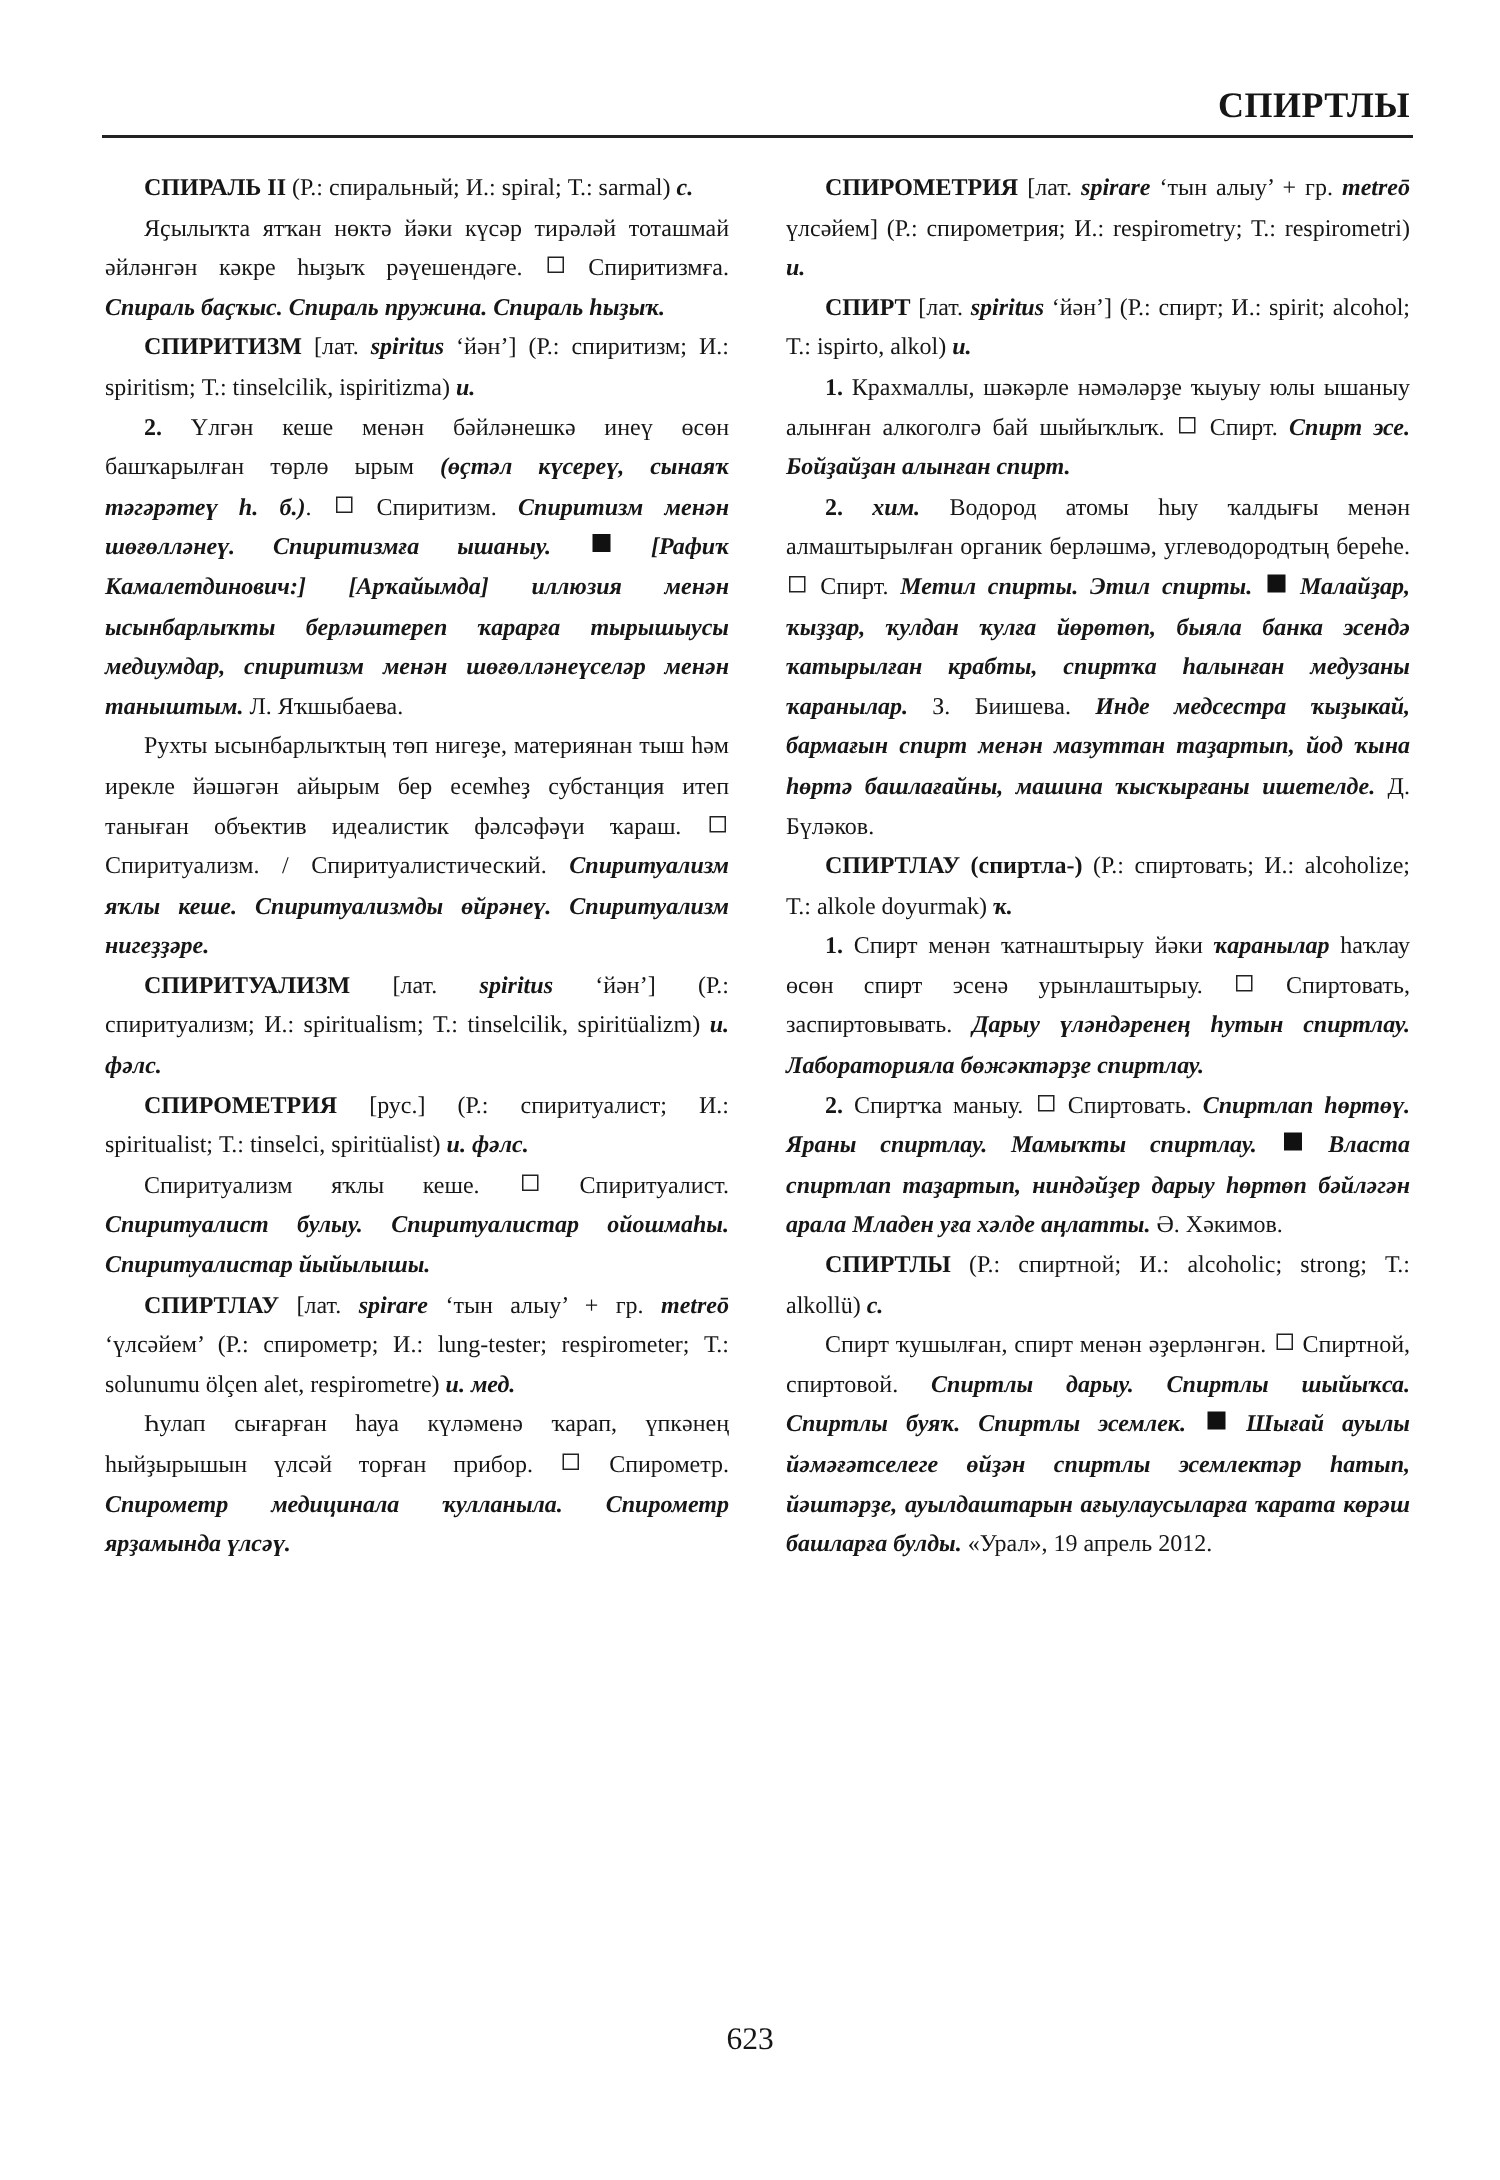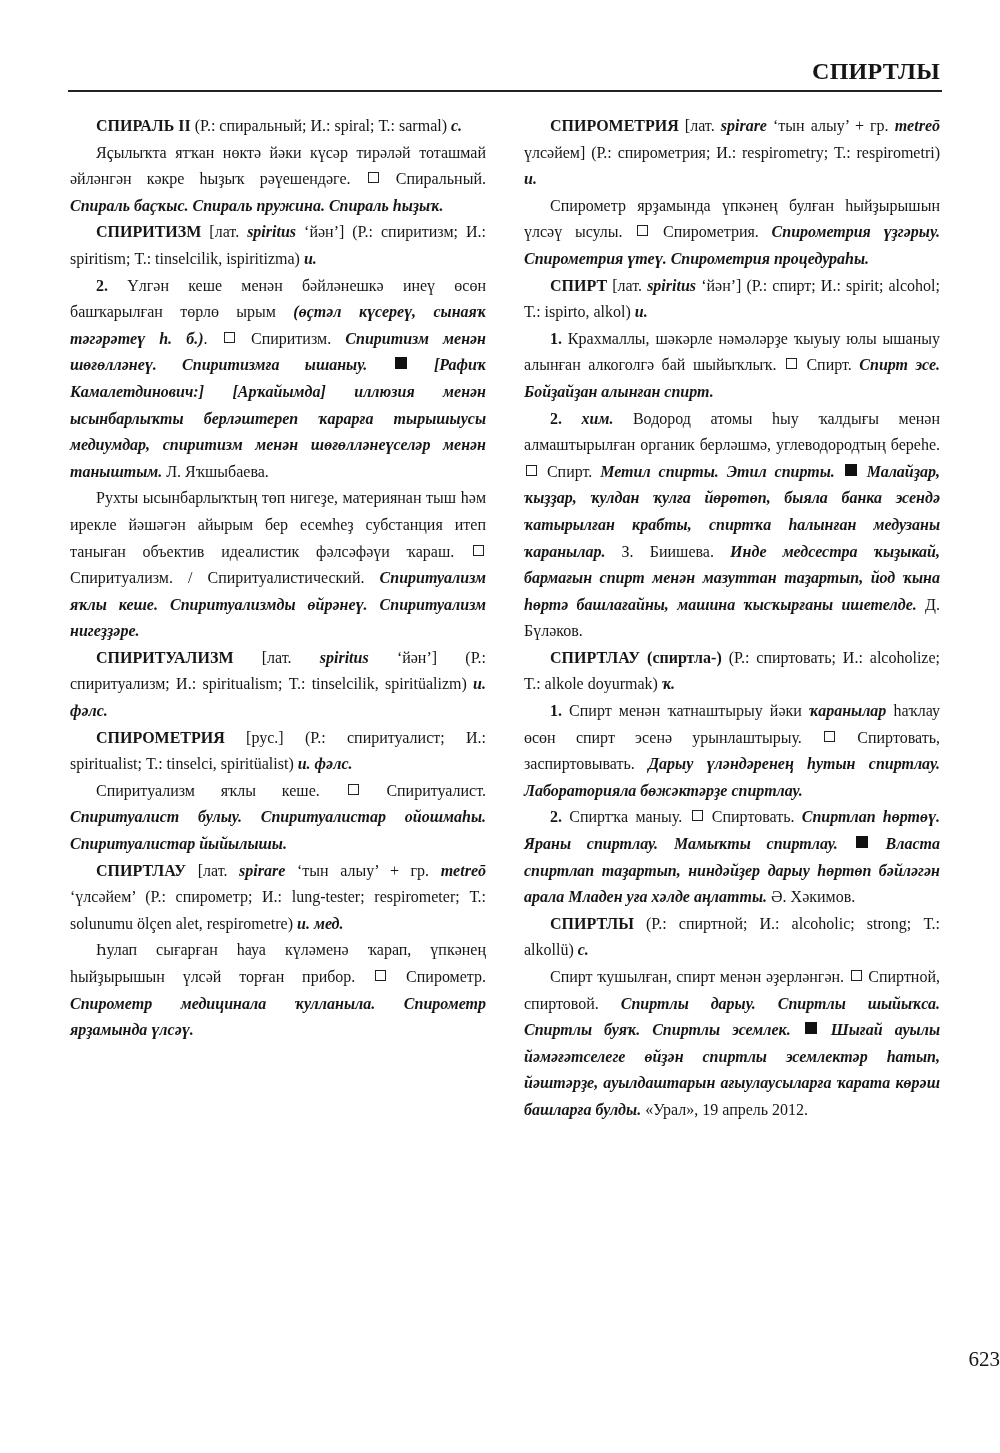--- a/index.html
+++ b/index.html
@@ -31,45 +31,44 @@
     display: inline-block; width: 11px; height: 11px;
     border: 1.3px solid #222; box-sizing: border-box;
     vertical-align: 1px; margin: 0 2px;
   }
   .bsq {
     display: inline-block; width: 12px; height: 12px;
     background: #111; vertical-align: 1px; margin: 0 2px;
   }
   .page-number {
     position: absolute; left: 0; right: 0; top: 1347px;
-    text-align: right; font-size: 21px;
+    text-align: center; font-size: 21px;
   }
 </style>
 </head>
 <body>
 
 <div>
   <div class="running-head">СПИРТЛЫ</div>
   <div class="head-rule"></div>
 
   <div class="col col-left">
       <p class="para"><span class="b">СПИРАЛЬ II</span><span> (Р.: спиральный; И.: spiral; Т.: sarmal) </span><span class="i">с.</span></p>
-      <p class="para"><span>Яҫылыҡта ятҡан нөктә йәки күсәр тирәләй тоташмай әйләнгән кәкре һыҙыҡ рәүешендәге. </span><span class="sq"></span><span> Спиральный. </span><span class="i">Спираль баҫҡыс. Спираль пружина. Спираль һыҙыҡ.</span></p>
+      <p class="para"><span>Яҫылыҡта ятҡан нөктә йәки күсәр тирәләй тоташмай әйләнгән кәкре һыҙыҡ рәүешендәге. </span><span class="sq"></span><span> Спиритизмға. </span><span class="i">Спираль баҫҡыс. Спираль пружина. Спираль һыҙыҡ.</span></p>
       <p class="para"><span class="b">СПИРИТИЗМ</span><span> [лат. </span><span class="i">spiritus</span><span> ‘йән’] (Р.: спиритизм; И.: spiritism; Т.: tinselcilik, ispiritizma) </span><span class="i">и.</span></p>
       <p class="para"><span class="b">2.</span><span> Үлгән кеше менән бәйләнешкә инеү өсөн башҡарылған төрлө ырым </span><span class="i">(өҫтәл күсереү, сынаяҡ тәгәрәтеү һ. б.)</span><span>. </span><span class="sq"></span><span> Спиритизм. </span><span class="i">Спиритизм менән шөғөлләнеү. Спиритизмға ышаныу. </span><span class="bsq"></span><span class="i"> [Рафиҡ Камалетдинович:] [Арҡайымда] иллюзия менән ысынбарлыҡты берләштереп ҡарарға тырышыусы медиумдар, спиритизм менән шөғөлләнеүселәр менән таныштым.</span><span> Л. Яҡшыбаева.</span></p>
       <p class="para"><span>Рухты ысынбарлыҡтың төп нигеҙе, материянан тыш һәм ирекле йәшәгән айырым бер есемһеҙ субстанция итеп таныған объектив идеалистик фәлсәфәүи ҡараш. </span><span class="sq"></span><span> Спиритуализм. / Спиритуалистический. </span><span class="i">Спиритуализм яҡлы кеше. Спиритуализмды өйрәнеү. Спиритуализм нигеҙҙәре.</span></p>
       <p class="para"><span class="b">СПИРИТУАЛИЗМ</span><span> [лат. </span><span class="i">spiritus</span><span> ‘йән’] (Р.: спиритуализм; И.: spiritualism; Т.: tinselcilik, spiritüalizm) </span><span class="i">и. фәлс.</span></p>
       <p class="para"><span class="b">СПИРОМЕТРИЯ</span><span> [рус.] (Р.: спиритуалист; И.: spiritualist; Т.: tinselci, spiritüalist) </span><span class="i">и. фәлс.</span></p>
       <p class="para"><span>Спиритуализм яҡлы кеше. </span><span class="sq"></span><span> Спиритуалист. </span><span class="i">Спиритуалист булыу. Спиритуалистар ойошмаһы. Спиритуалистар йыйылышы.</span></p>
       <p class="para"><span class="b">СПИРТЛАУ</span><span> [лат. </span><span class="i">spirare</span><span> ‘тын алыу’ + гр. </span><span class="i">metreō</span><span> ‘үлсәйем’ (Р.: спирометр; И.: lung-tester; respirometer; Т.: solunumu ölçen alet, respirometre) </span><span class="i">и. мед.</span></p>
       <p class="para"><span>Һулап сығарған һауа күләменә ҡарап, үпкәнең һыйҙырышын үлсәй торған прибор. </span><span class="sq"></span><span> Спирометр. </span><span class="i">Спирометр медицинала ҡулланыла. Спирометр ярҙамында үлсәү.</span></p>
     </div>
   <div class="col col-right">
       <p class="para"><span class="b">СПИРОМЕТРИЯ</span><span> [лат. </span><span class="i">spirare</span><span> ‘тын алыу’ + гр. </span><span class="i">metreō</span><span> үлсәйем] (Р.: спирометрия; И.: respirometry; Т.: respirometri) </span><span class="i">и.</span></p>
-      <p class="para"><span>Спирометр ярҙамында үпкәнең булған һыйҙырышын үлсәү ысулы. </span><span class="sq"></span><span> Спирометрия. </span><span class="i">Спирометрия үҙгәрыу. Спирометрия үтеү. Спирометрия процедураһы.</span></p>
       <p class="para"><span class="b">СПИРТ</span><span> [лат. </span><span class="i">spiritus</span><span> ‘йән’] (Р.: спирт; И.: spirit; alcohol; Т.: ispirto, alkol) </span><span class="i">и.</span></p>
       <p class="para"><span class="b">1.</span><span> Крахмаллы, шәкәрле нәмәләрҙе ҡыуыу юлы ышаныу алынған алкоголгә бай шыйыҡлыҡ. </span><span class="sq"></span><span> Спирт. </span><span class="i">Спирт эсе. Бойҙайҙан алынған спирт.</span></p>
       <p class="para"><span class="b">2.</span><span> </span><span class="i">хим.</span><span> Водород атомы һыу ҡалдығы менән алмаштырылған органик берләшмә, углеводородтың береһе. </span><span class="sq"></span><span> Спирт. </span><span class="i">Метил спирты. Этил спирты. </span><span class="bsq"></span><span class="i"> Малайҙар, ҡыҙҙар, ҡулдан ҡулға йөрөтөп, быяла банка эсендә ҡатырылған крабты, спиртҡа һалынған медузаны ҡаранылар.</span><span> З. Биишева. </span><span class="i">Инде медсестра ҡыҙыкай, бармағын спирт менән мазуттан таҙартып, йод ҡына һөртә башлағайны, машина ҡысҡырғаны ишетелде.</span><span> Д. Бүләков.</span></p>
       <p class="para"><span class="b">СПИРТЛАУ (спиртла-)</span><span> (Р.: спиртовать; И.: alcoholize; Т.: alkole doyurmak) </span><span class="i">ҡ.</span></p>
       <p class="para"><span class="b">1.</span><span> Спирт менән ҡатнаштырыу йәки </span><span class="i">ҡаранылар</span><span> һаҡлау өсөн спирт эсенә урынлаштырыу. </span><span class="sq"></span><span> Спиртовать, заспиртовывать. </span><span class="i">Дарыу үләндәренең һутын спиртлау. Лабораторияла бөжәктәрҙе спиртлау.</span></p>
       <p class="para"><span class="b">2.</span><span> Спиртҡа маныу. </span><span class="sq"></span><span> Спиртовать. </span><span class="i">Спиртлап һөртөү. Яраны спиртлау. Мамыҡты спиртлау. </span><span class="bsq"></span><span class="i"> Власта спиртлап таҙартып, ниндәйҙер дарыу һөртөп бәйләгән арала Младен уға хәлде аңлатты.</span><span> Ә. Хәкимов.</span></p>
       <p class="para"><span class="b">СПИРТЛЫ</span><span> (Р.: спиртной; И.: alcoholic; strong; Т.: alkollü) </span><span class="i">с.</span></p>
       <p class="para"><span>Спирт ҡушылған, спирт менән әҙерләнгән. </span><span class="sq"></span><span> Спиртной, спиртовой. </span><span class="i">Спиртлы дарыу. Спиртлы шыйыҡса. Спиртлы буяҡ. Спиртлы эсемлек. </span><span class="bsq"></span><span class="i"> Шығай ауылы йәмәғәтселеге өйҙән спиртлы эсемлектәр һатып, йәштәрҙе, ауылдаштарын ағыулаусыларға ҡарата көрәш башларға булды.</span><span> «Урал», 19 апрель 2012.</span></p>
     </div>
 

